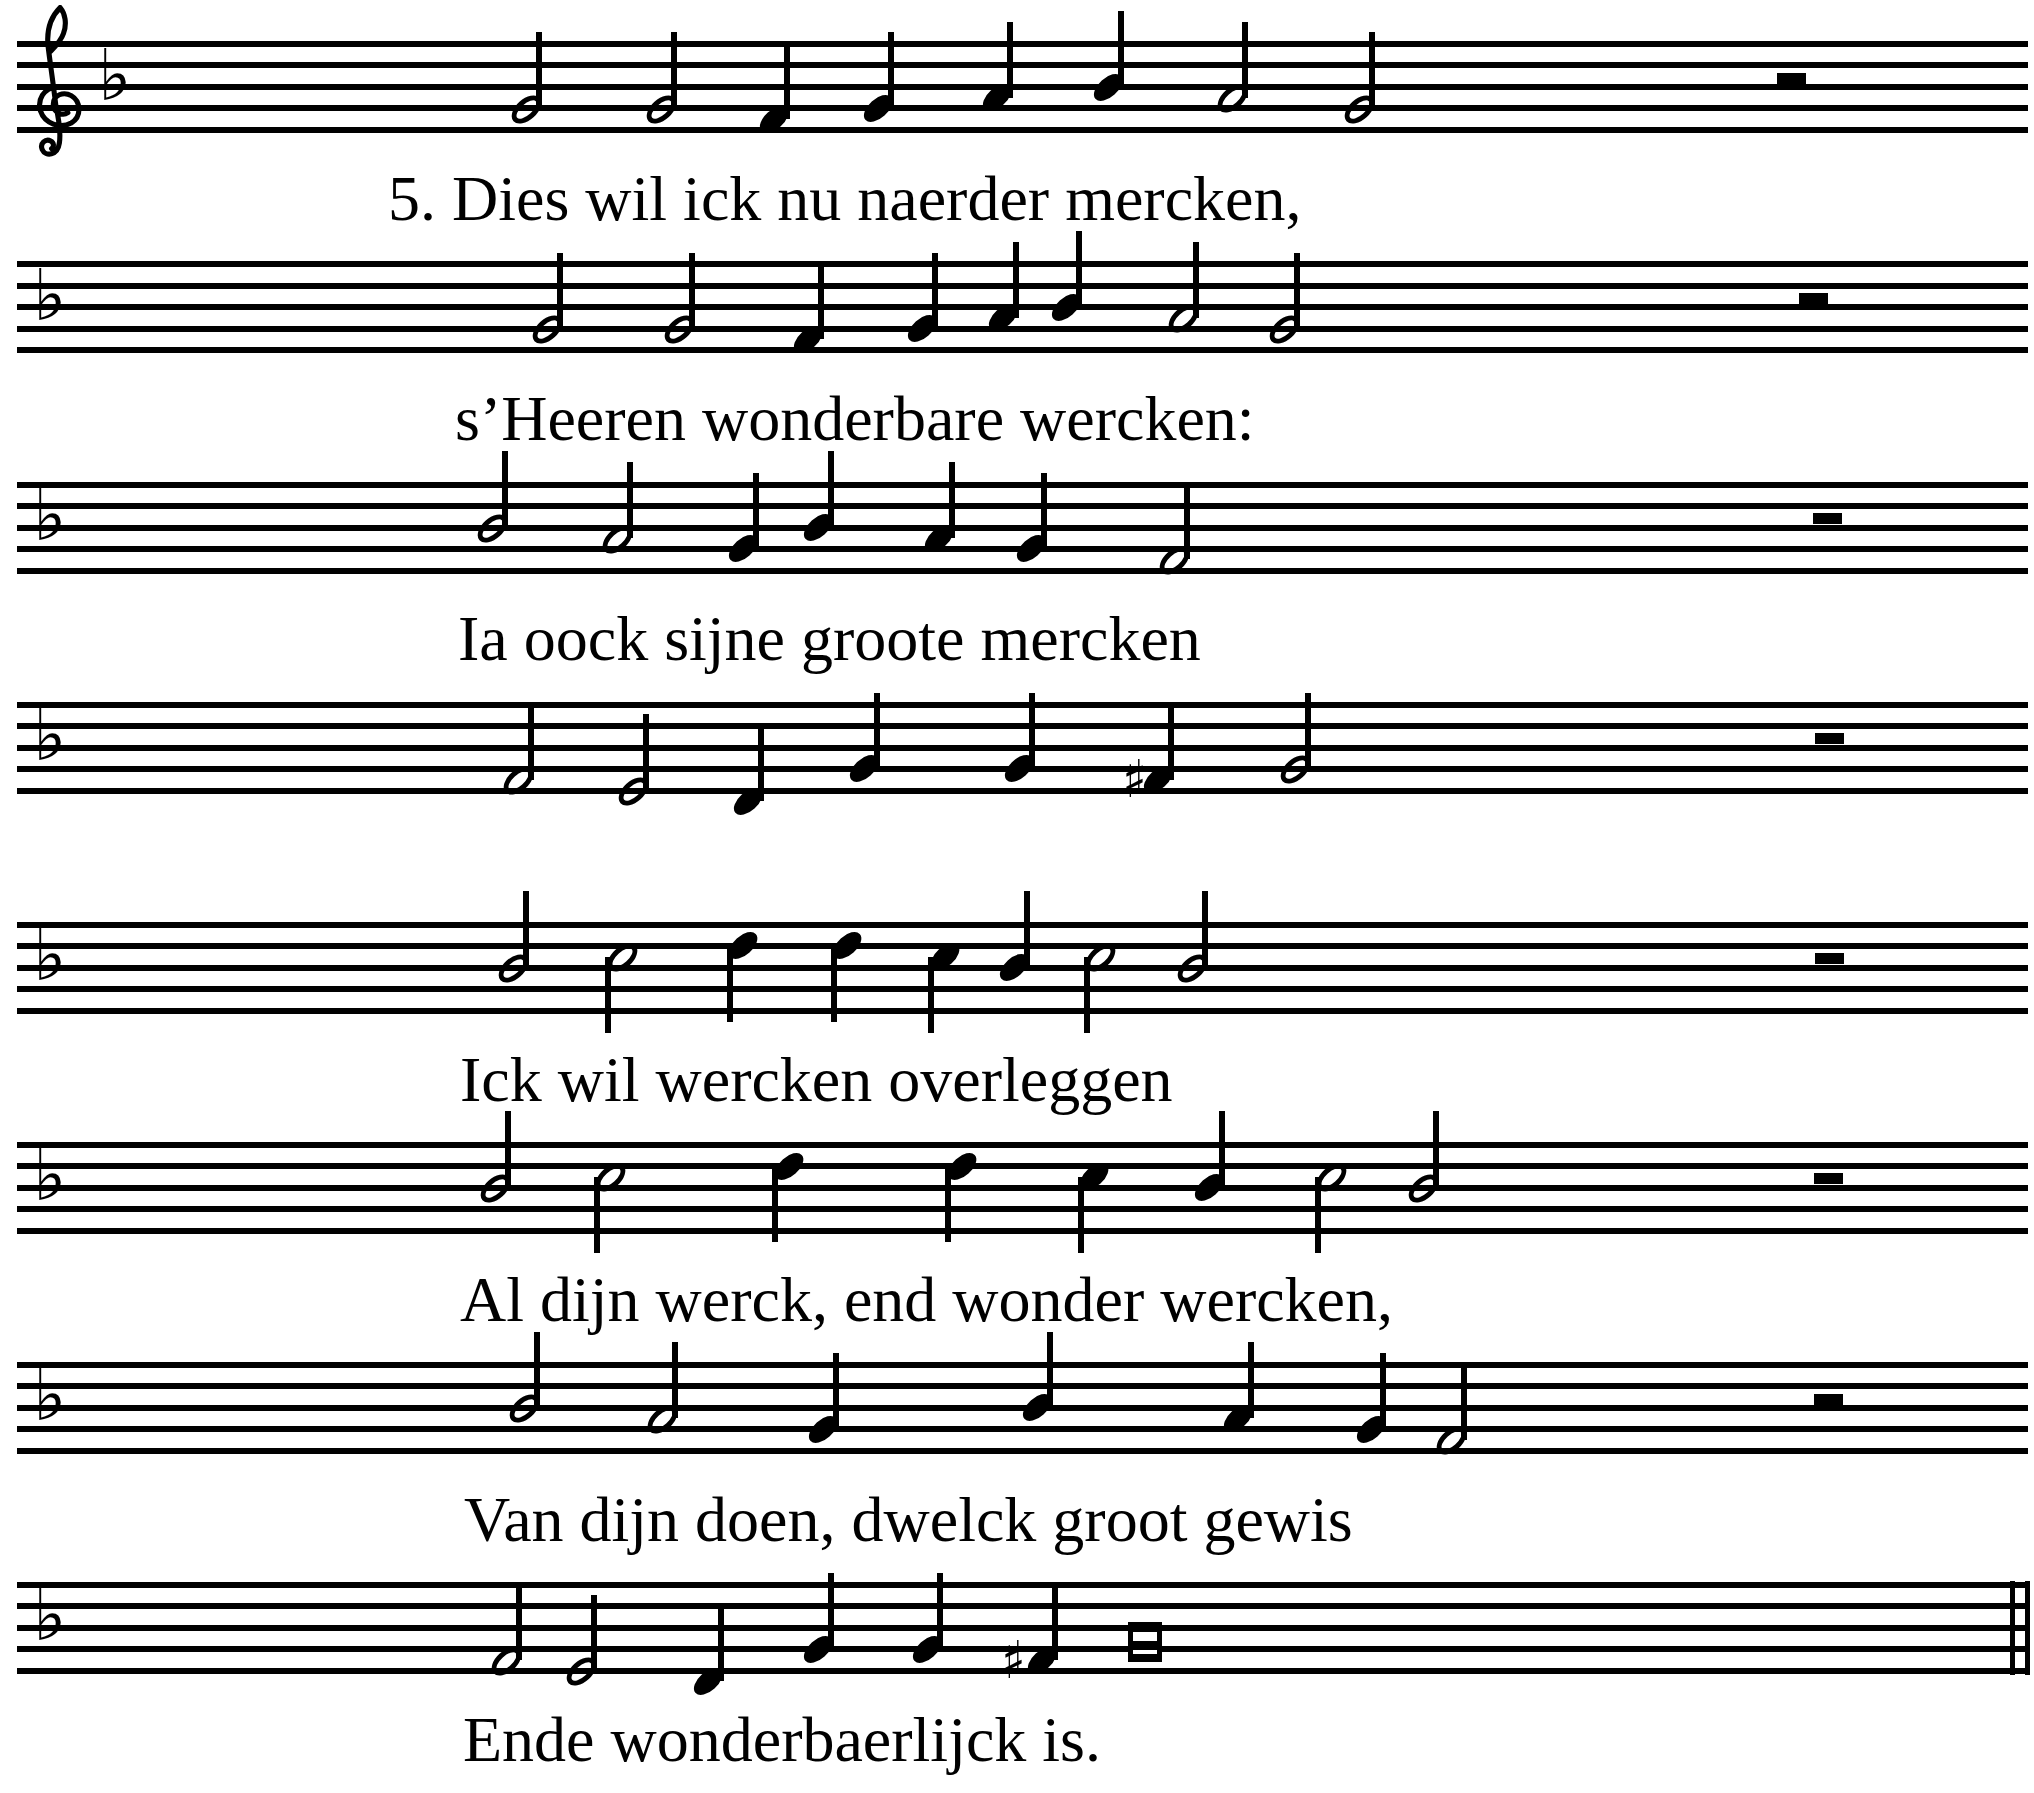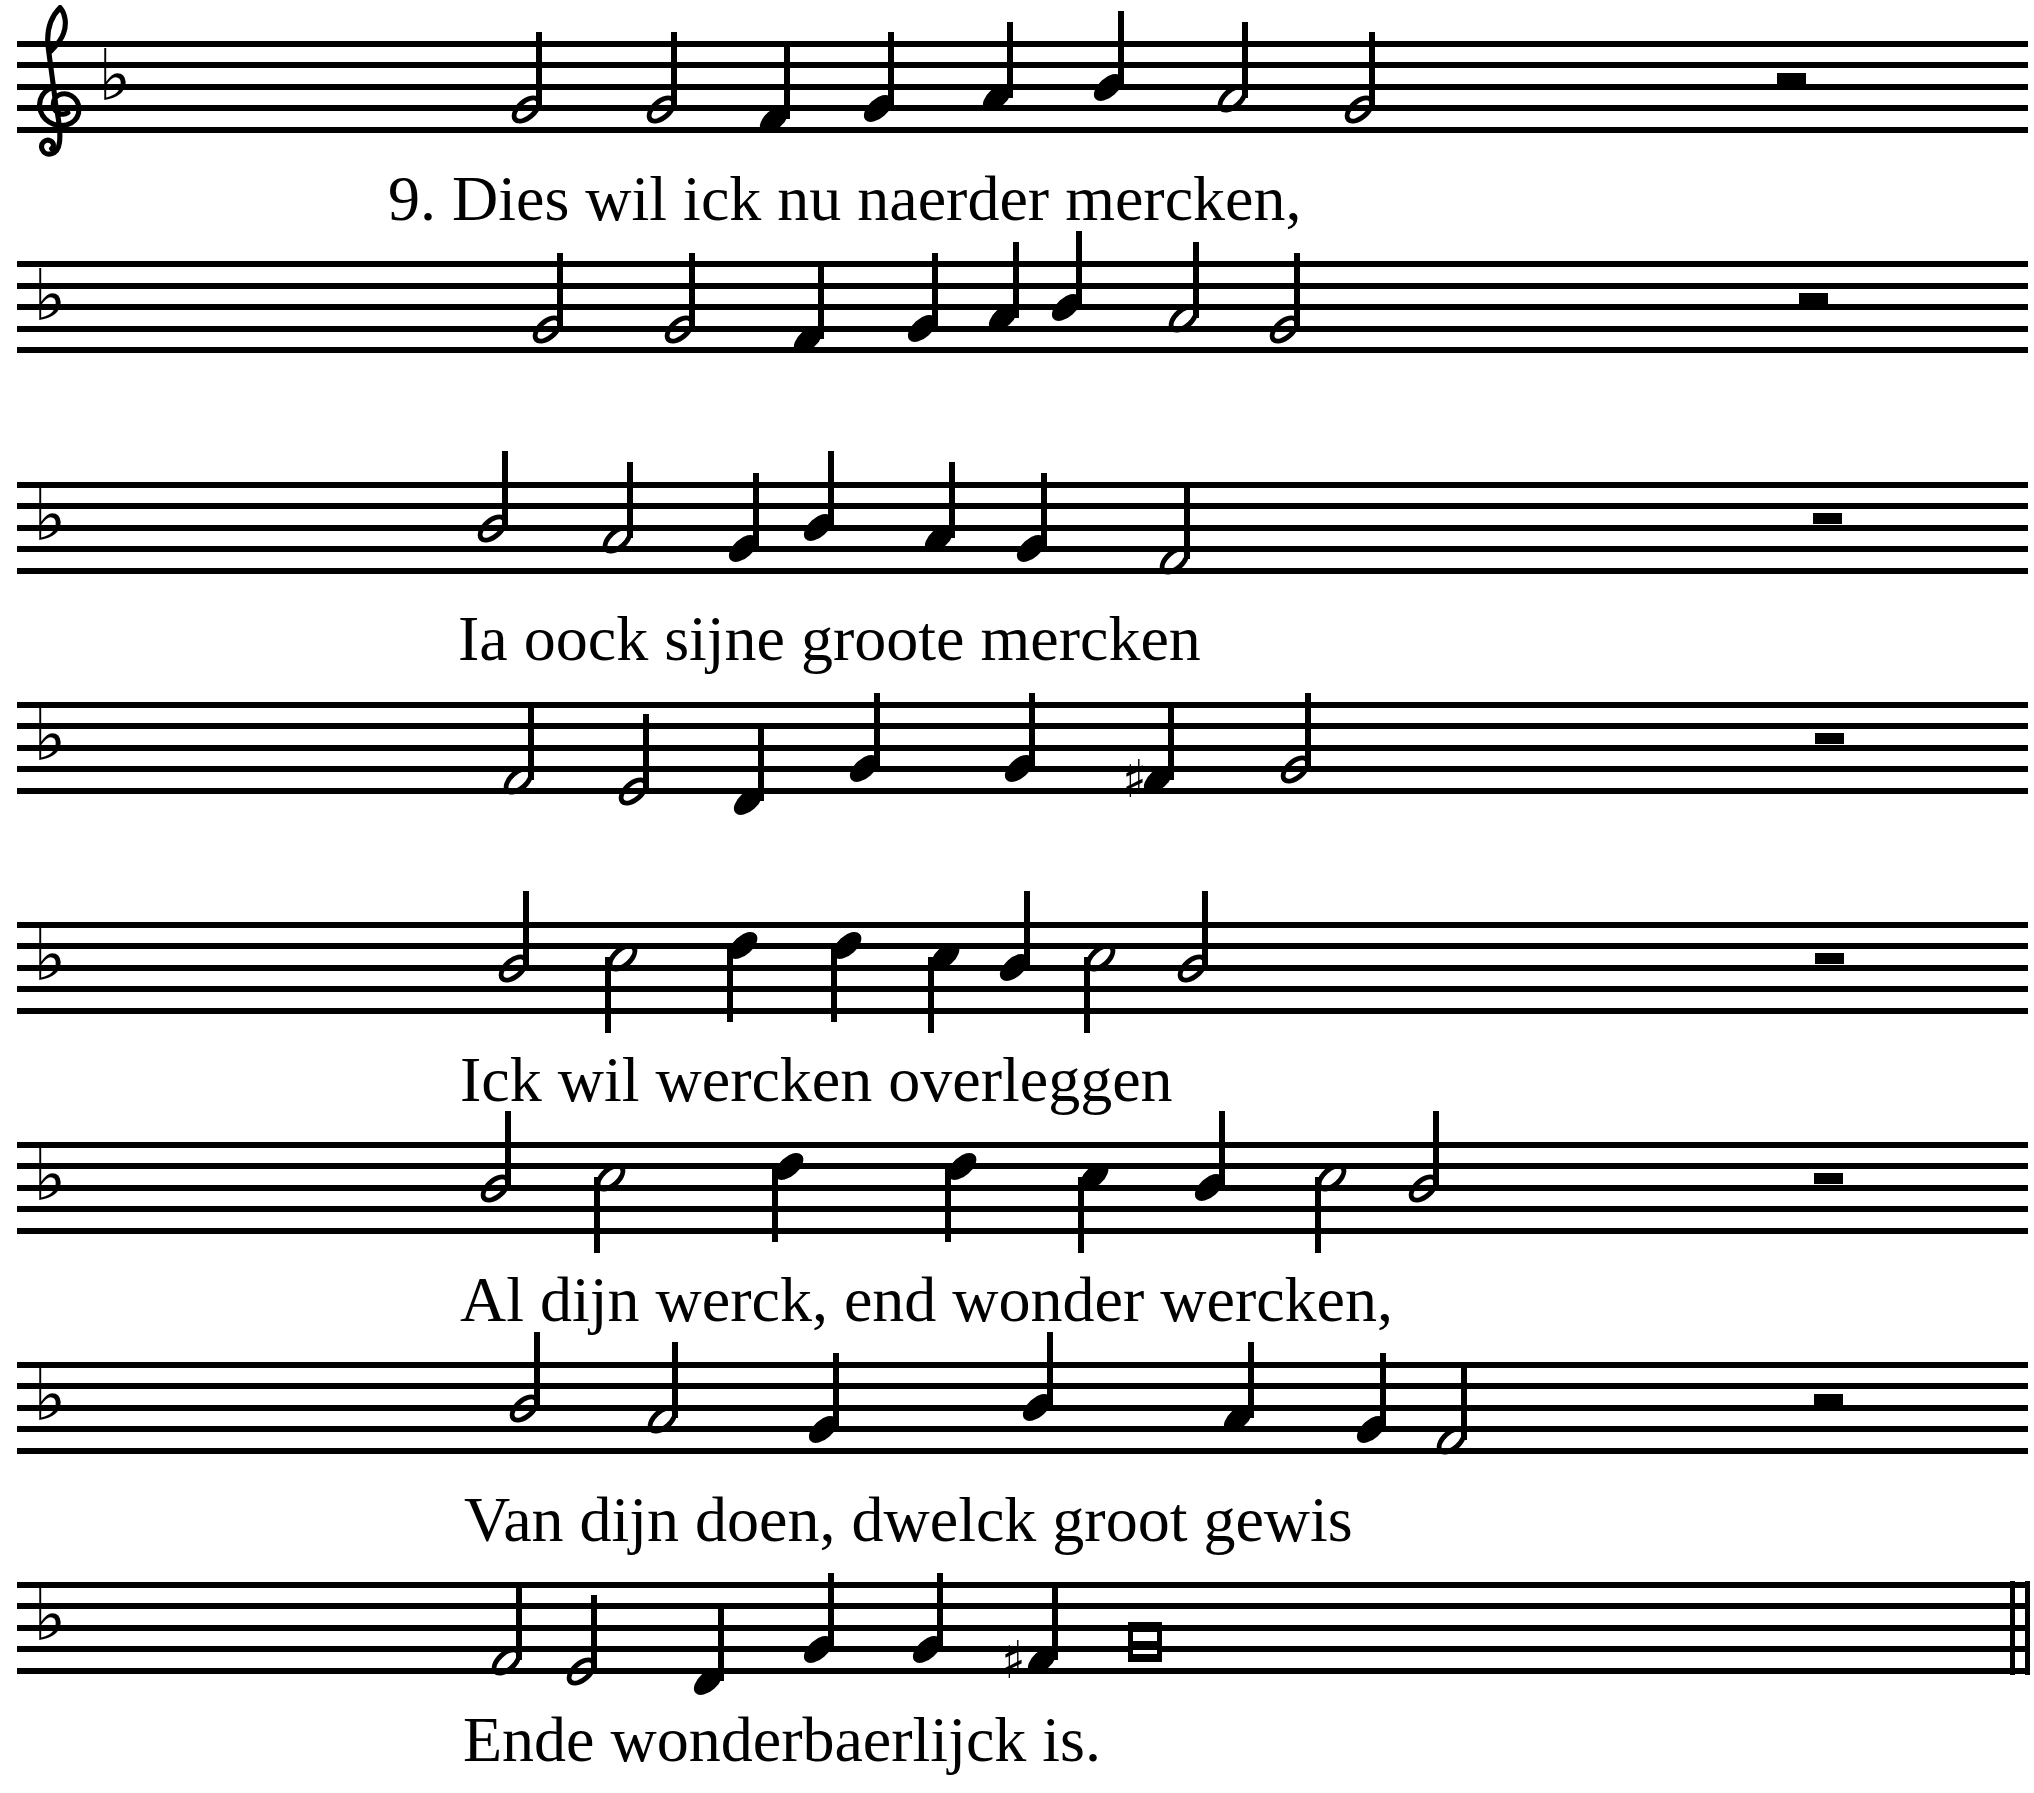--- a/index.html
+++ b/index.html
@@ -60,21 +60,21 @@
       </div>
       <div class="abs" title="A4" style="inset: 0px;">
         <div class="notehead open" style="left: 1215px; top: 88px; position: absolute;"></div>
         <div class="stem" style="left: 1242px; top: 22px; width: 5.9px; height: 76px; position: absolute;"></div>
       </div>
       <div class="abs" title="G4" style="inset: 0px;">
         <div class="notehead open" style="left: 1342px; top: 99px; position: absolute;"></div>
         <div class="stem" style="left: 1369px; top: 32px; width: 5.9px; height: 76px; position: absolute;"></div>
       </div>
       <div class="rest" style="left: 1777px; top: 73px; position: absolute;"></div>
-      <div class="lyric" style="left: 388px; top: 165px; position: absolute;">9. Dies wil ick nu naerder mercken,</div>
+      <div class="lyric" style="left: 388px; top: 165px; position: absolute;">5. Dies wil ick nu naerder mercken,</div>
     </div>
     <div class="abs" style="inset: 0px;">
       <div class="staff-line" style="left: 17px; top: 261px; width: 2011px; height: 5.9px; position: absolute;"></div>
       <div class="staff-line" style="left: 17px; top: 283px; width: 2011px; height: 5.9px; position: absolute;"></div>
       <div class="staff-line" style="left: 17px; top: 304px; width: 2011px; height: 5.9px; position: absolute;"></div>
       <div class="staff-line" style="left: 17px; top: 326px; width: 2011px; height: 5.9px; position: absolute;"></div>
       <div class="staff-line" style="left: 17px; top: 347px; width: 2011px; height: 5.9px; position: absolute;"></div>
       <span class="music-glyph" style="font-size: 71px; left: 33px; top: 260px; position: absolute;">♭</span>
       <div class="abs" title="G4" style="inset: 0px;">
         <div class="notehead open" style="left: 530px; top: 319px; position: absolute;"></div>
@@ -102,20 +102,21 @@
       </div>
       <div class="abs" title="A4" style="inset: 0px;">
         <div class="notehead open" style="left: 1166px; top: 308px; position: absolute;"></div>
         <div class="stem" style="left: 1193px; top: 242px; width: 5.9px; height: 76px; position: absolute;"></div>
       </div>
       <div class="abs" title="G4" style="inset: 0px;">
         <div class="notehead open" style="left: 1267px; top: 319px; position: absolute;"></div>
         <div class="stem" style="left: 1294px; top: 253px; width: 5.9px; height: 76px; position: absolute;"></div>
       </div>
       <div class="rest" style="left: 1799px; top: 293px; position: absolute;"></div>
+      <div class="lyric" style="left: 455px; top: 385px; position: absolute;">s’Heeren wonderbare wercken:</div>
     </div>
     <div class="abs" style="inset: 0px;">
       <div class="staff-line" style="left: 17px; top: 482px; width: 2011px; height: 5.9px; position: absolute;"></div>
       <div class="staff-line" style="left: 17px; top: 503px; width: 2011px; height: 5.9px; position: absolute;"></div>
       <div class="staff-line" style="left: 17px; top: 525px; width: 2011px; height: 5.9px; position: absolute;"></div>
       <div class="staff-line" style="left: 17px; top: 546px; width: 2011px; height: 5.9px; position: absolute;"></div>
       <div class="staff-line" style="left: 17px; top: 568px; width: 2011px; height: 5.9px; position: absolute;"></div>
       <span class="music-glyph" style="font-size: 71px; left: 33px; top: 480px; position: absolute;">♭</span>
       <div class="abs" title="B♭4" style="inset: 0px;">
         <div class="notehead open" style="left: 475px; top: 518px; position: absolute;"></div>

